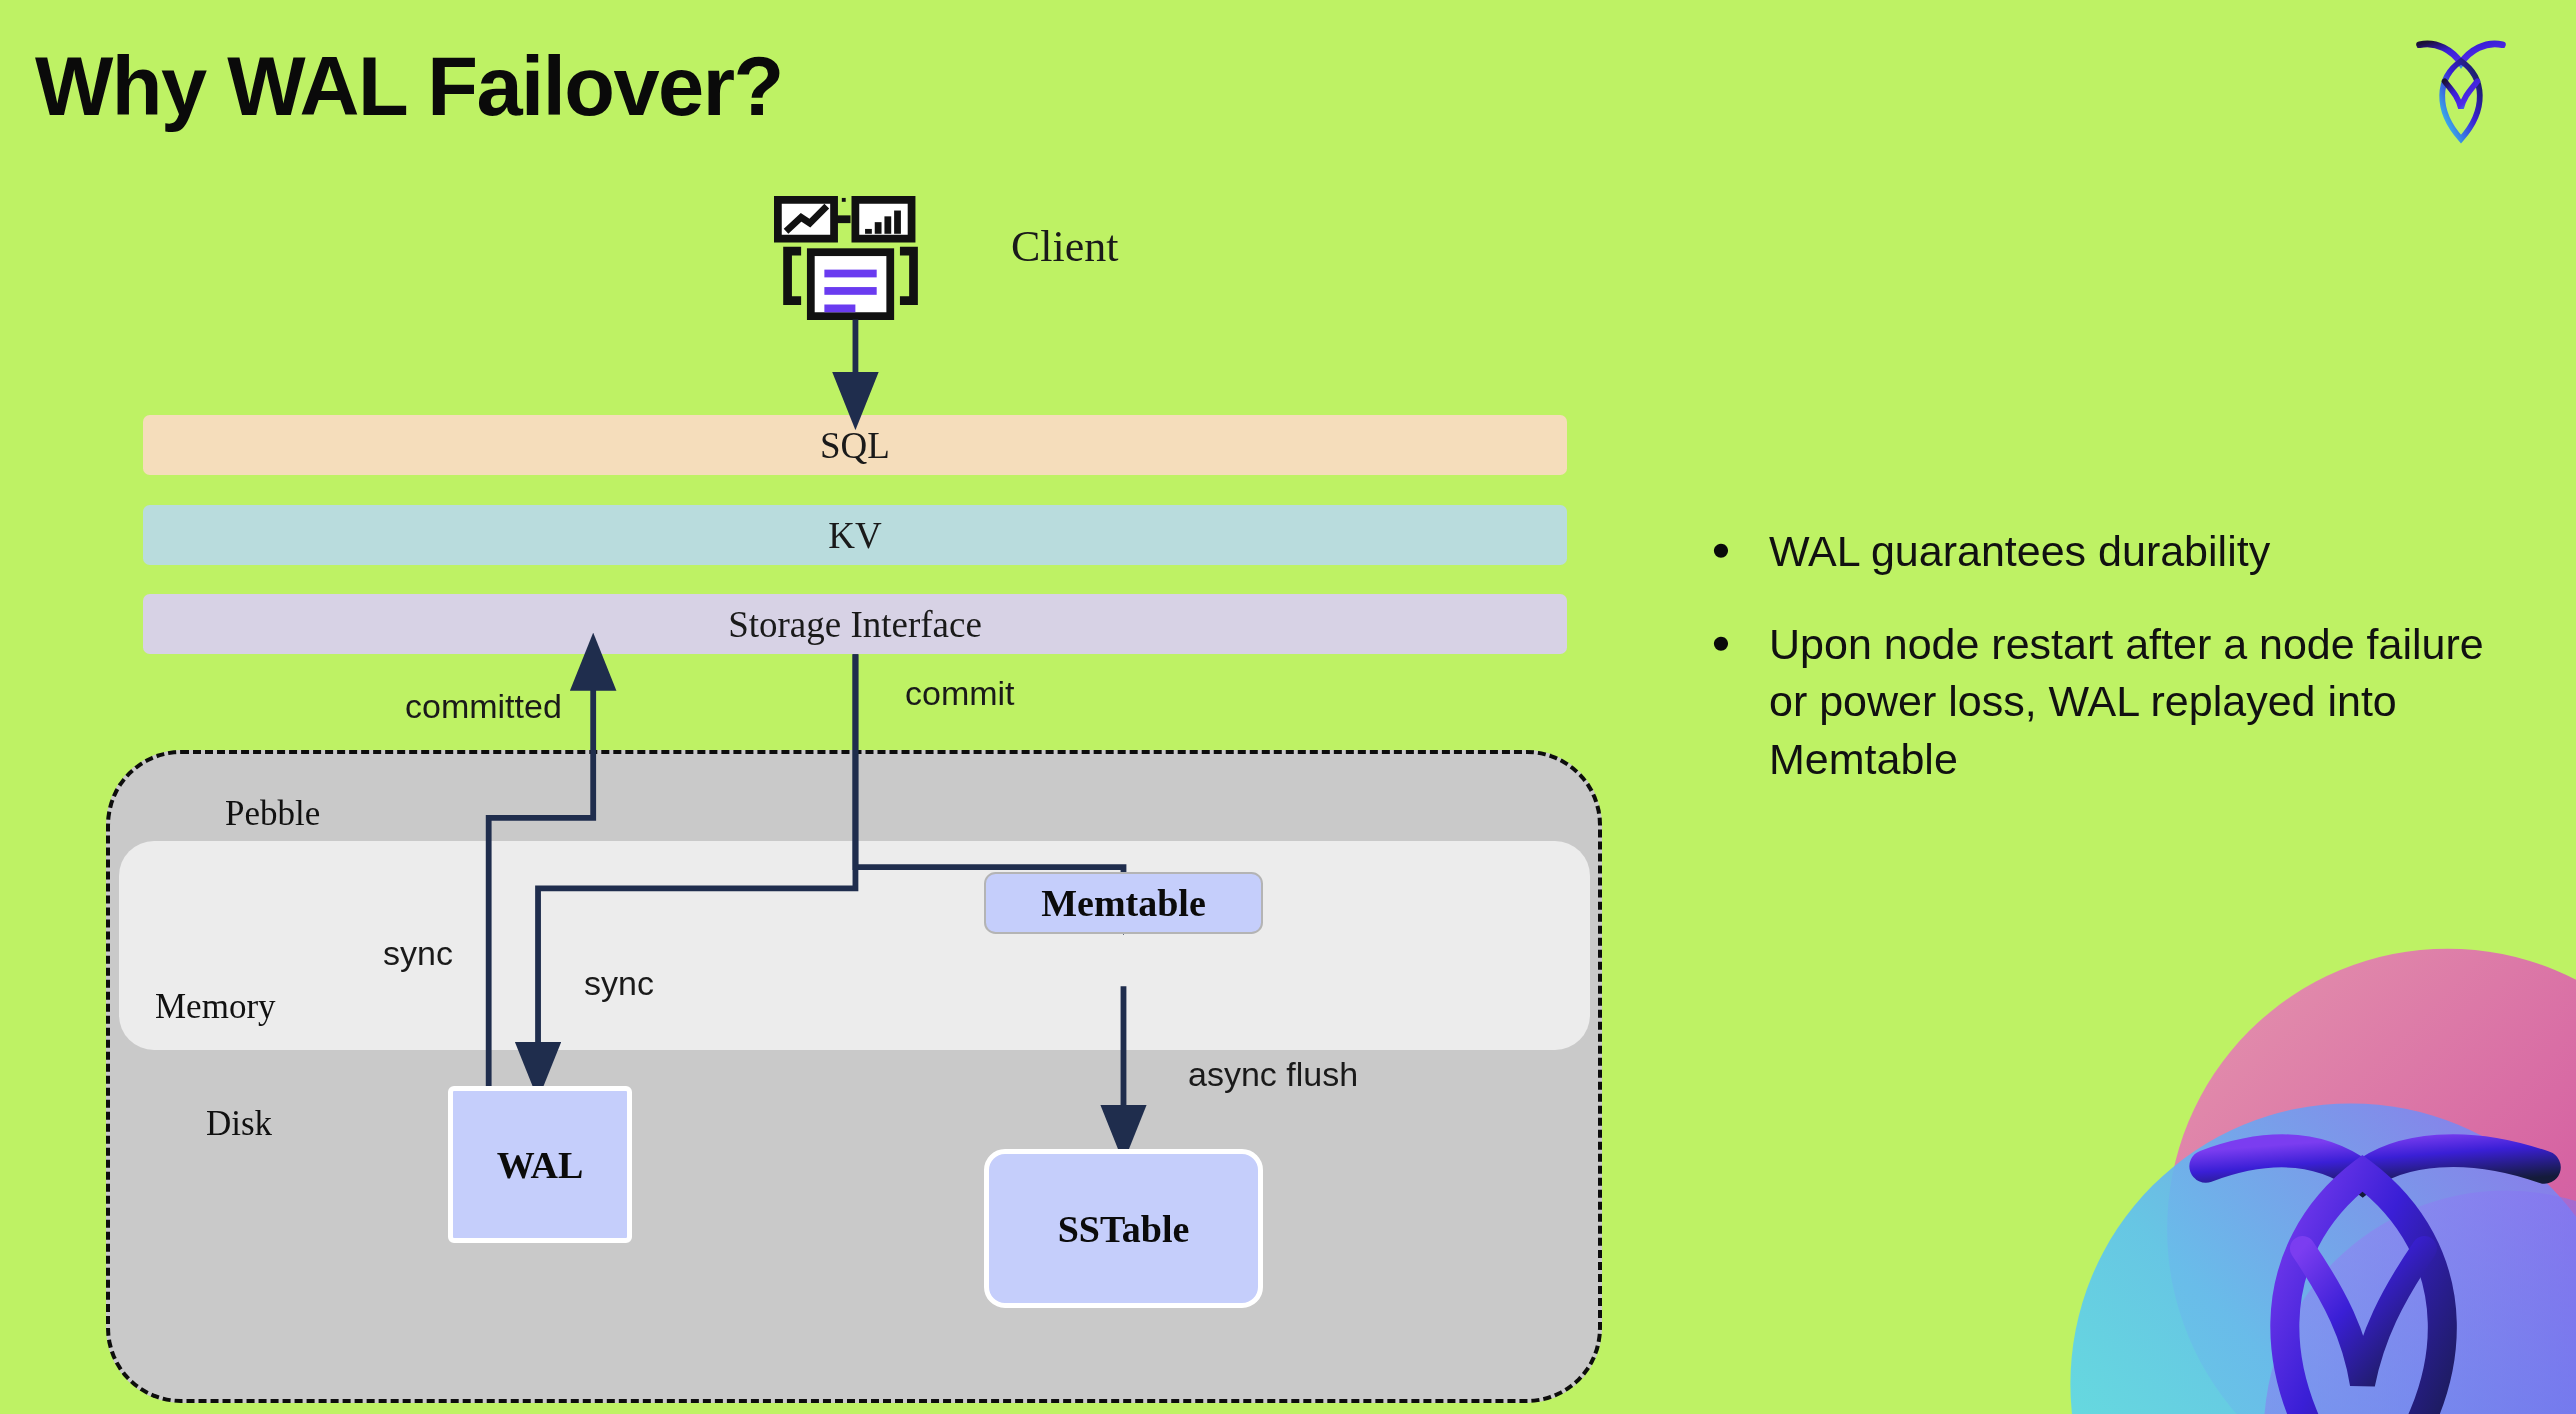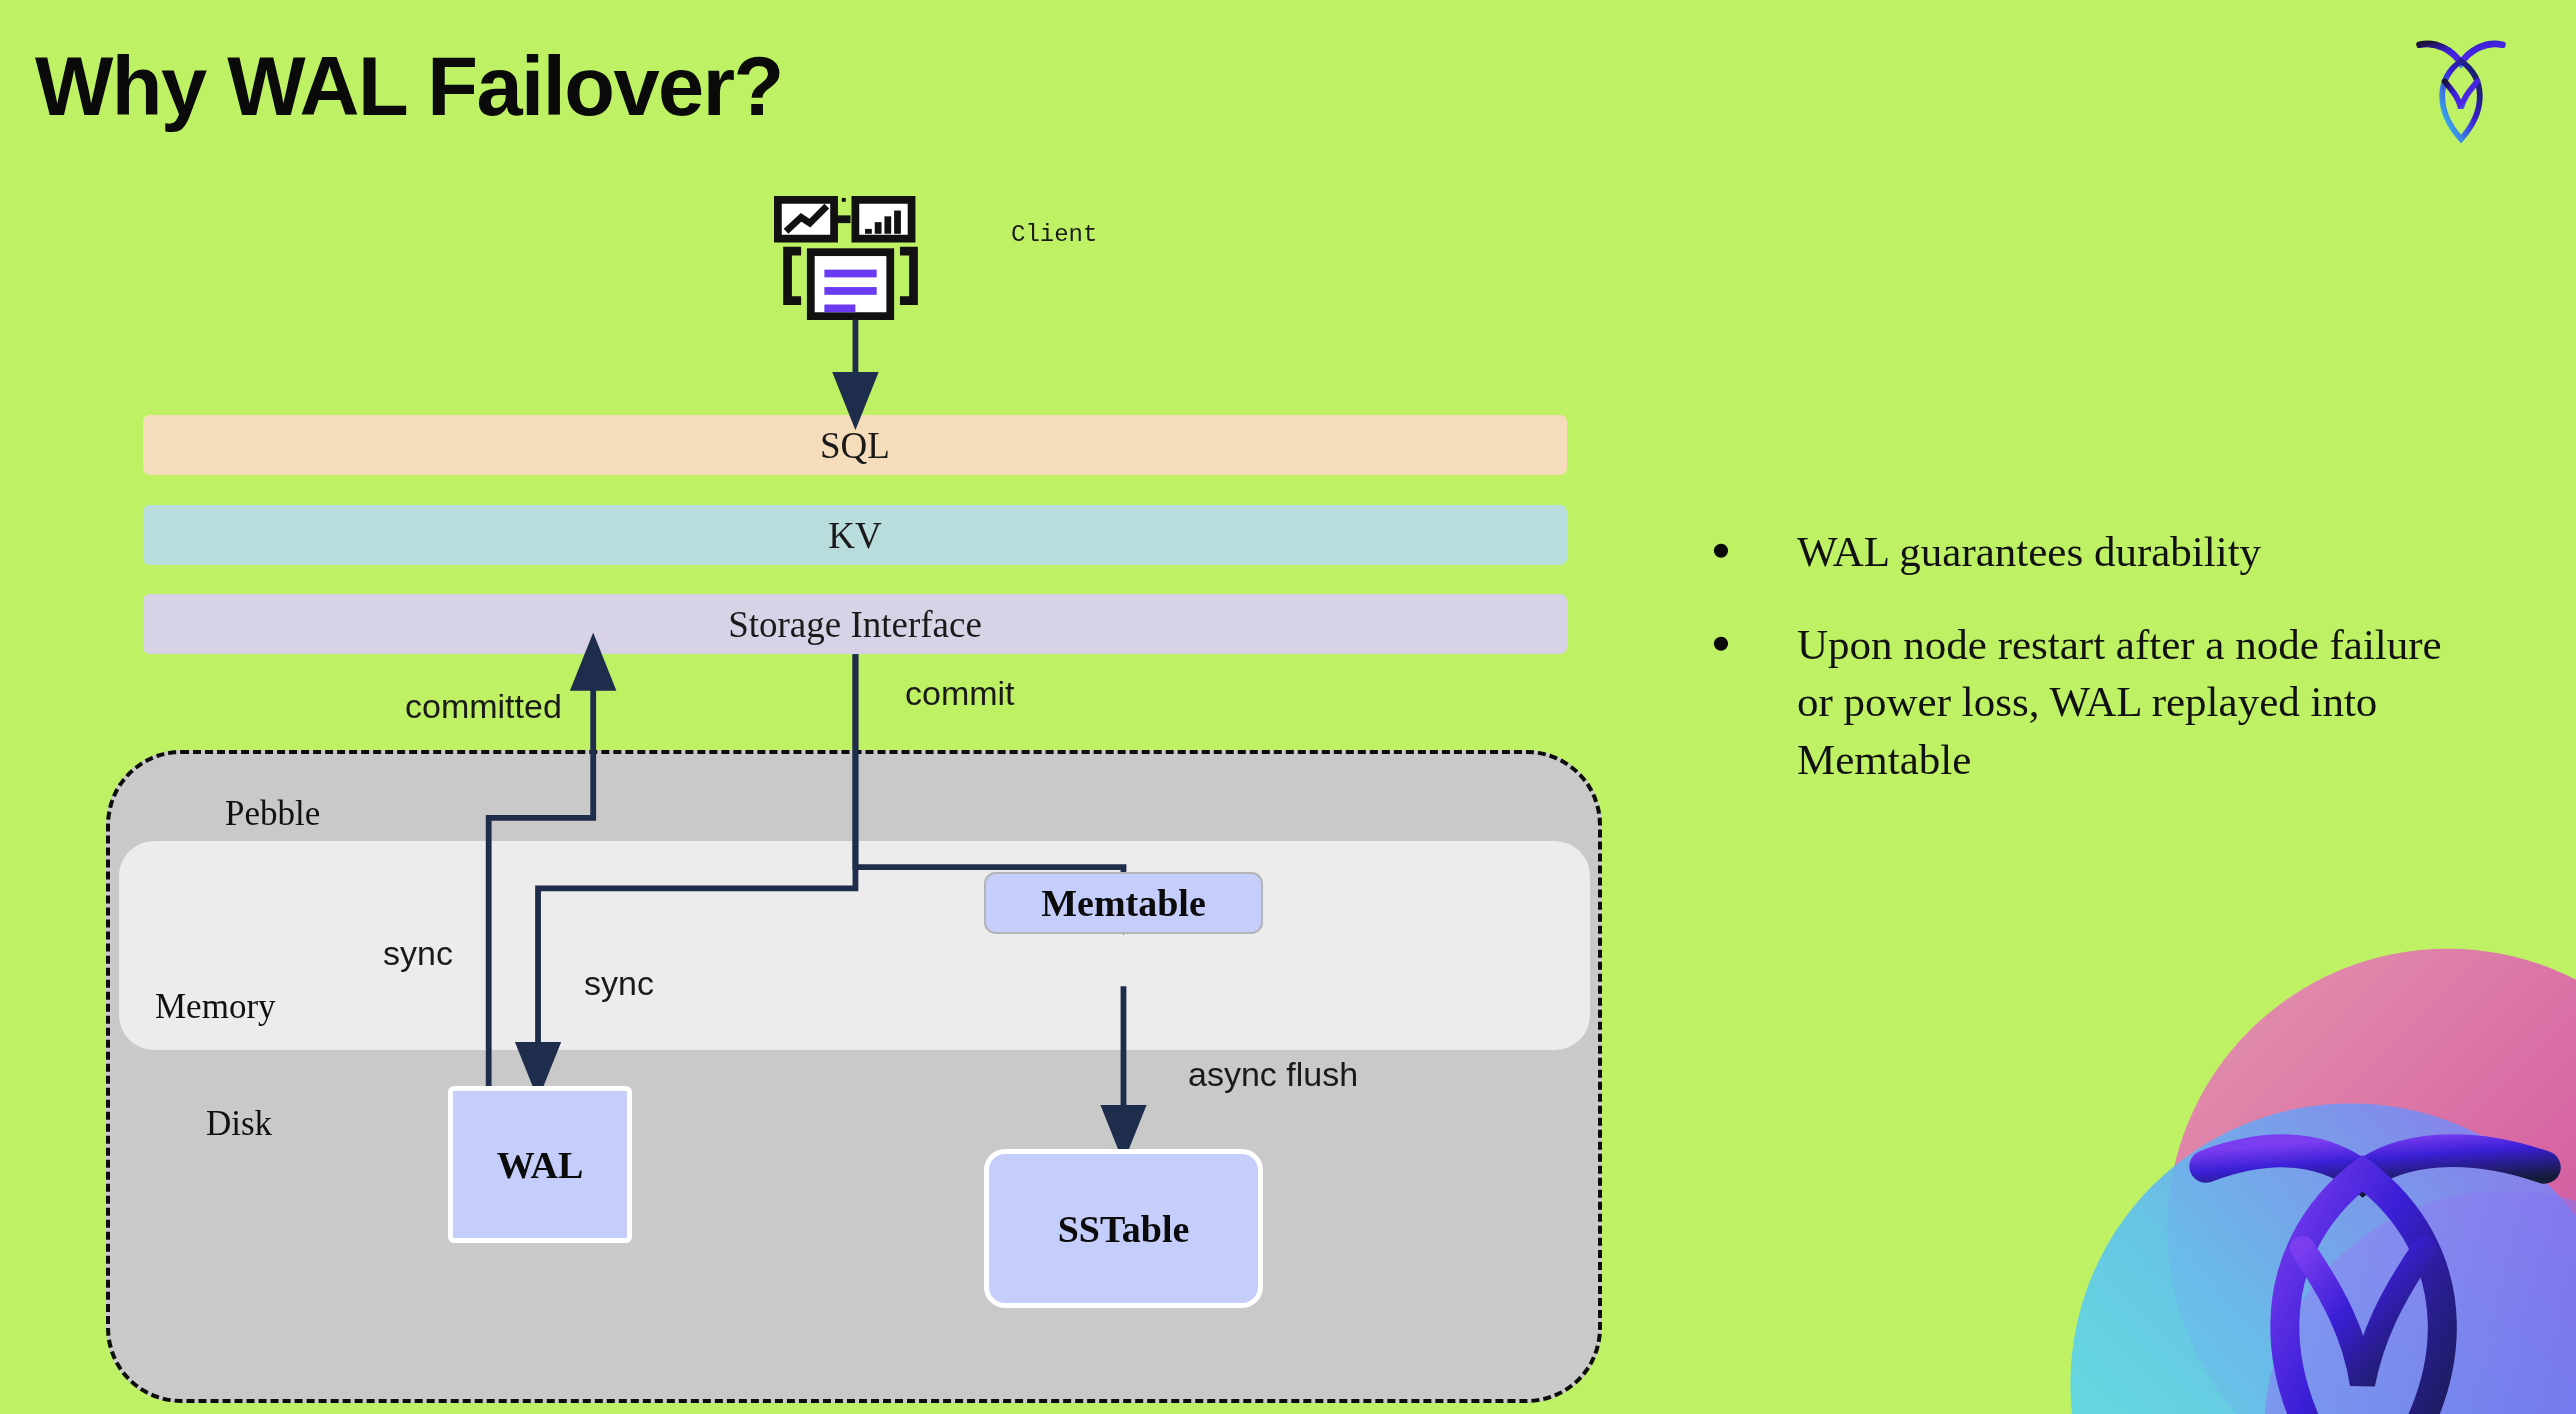--- a/index.html
+++ b/index.html
@@ -47,23 +47,23 @@
 
   
   #client-icon {
     position: absolute;
     left: 774px; top: 196px;
     width: 155px; height: 124px;
   }
   #client-label {
     position: absolute;
     left: 1011px; top: 221px;
-    font-size: 24px;
+    font-size: 44px;
     color: #1a1a1a;
-    font-family: Liberation Mono, monospace;
+    font-family: Liberation Serif, serif;
   }
 
   
   .stack-bar {
     position: absolute;
     left: 143px;
     width: 1424px;
     height: 60px;
     border-radius: 6.8px;
     display: flex;
@@ -186,22 +186,21 @@
     width: 58px;
     font-size: 33px;
     line-height: 1.32;
     color: #0a0a0a;
     padding-top: 3.9px;
   }
   .bullet-text {
     font-size: 43px;
     line-height: 1.34;
     color: #111111;
-    font-family: Liberation Serif, serif;
-    margin-left: 28px;
+    font-family: Liberation Sans, sans-serif;
   }
 </style>
 </head>
 <body>
 
 <div id="slide">
 
   <div id="title">Why WAL Failover?</div>
 
   <div id="brand-logo">

